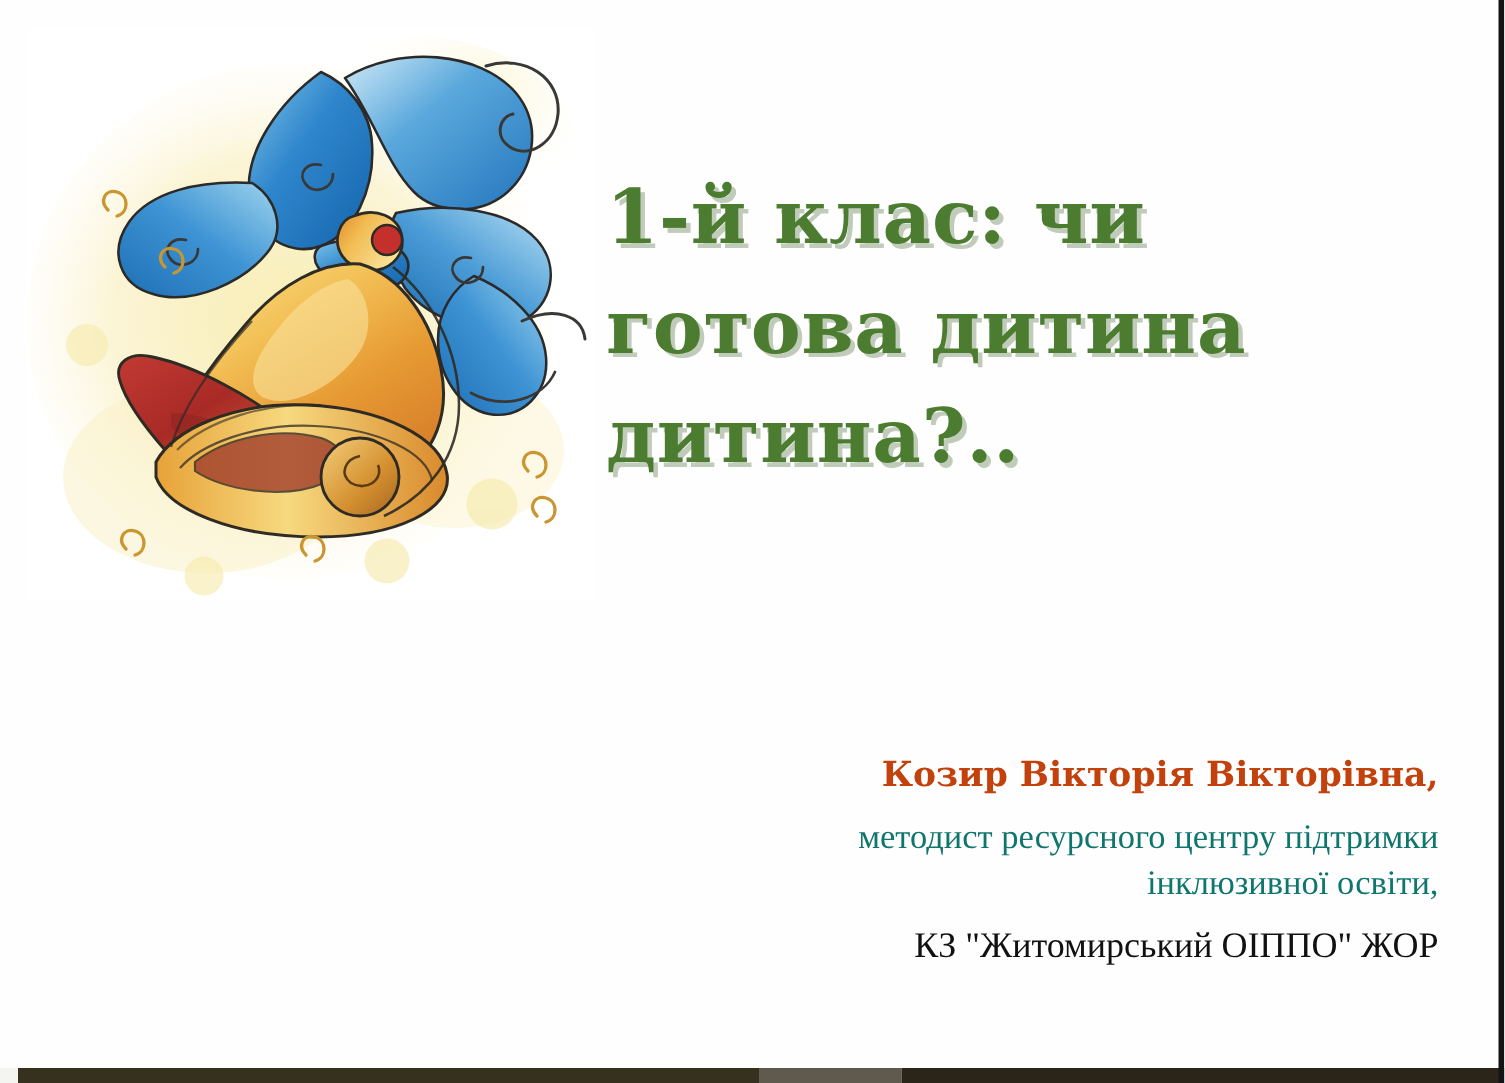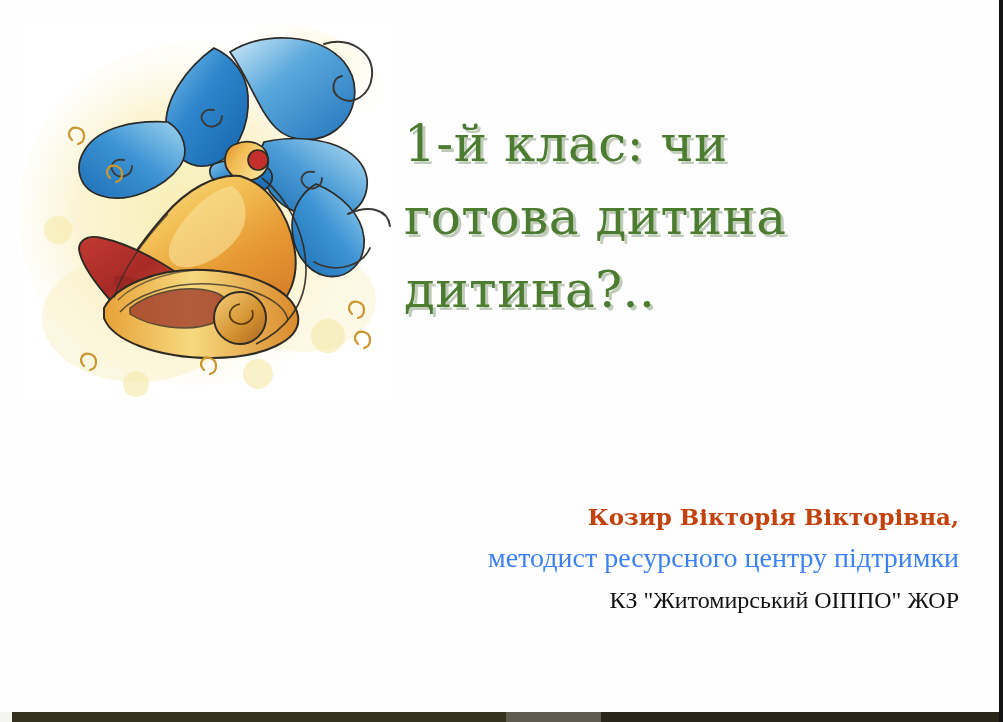--- a/index.html
+++ b/index.html
@@ -25,21 +25,21 @@
   #bell-art{
     position:absolute;left:18px;top:18px;width:378px;height:382px;
   }
   #bell-art svg{display:block;width:100%;height:100%;}
   
   #title-block{
     position:absolute;left:404px;top:108px;width:556px;
   }
   .title-line{
     font-family:"DejaVu Serif","Liberation Serif",serif;
-    font-weight:normal;
+    font-weight:bold;
     font-size:50px;
     line-height:73px;
     color:#4c7c30;
     letter-spacing:0.5px;
     text-shadow:3px 3px 0 rgba(140,160,130,0.55);
     white-space:nowrap;
   }
   
   #author-block{
     position:absolute;right:44px;top:500px;width:580px;
@@ -49,23 +49,23 @@
     font-family:"DejaVu Serif","Liberation Serif",serif;
     font-weight:bold;
     font-size:23px;
     line-height:34px;
     color:#c2410c;
     margin-bottom:8px;
   }
   .author-role{
     font-family:"Liberation Serif","DejaVu Serif",serif;
     font-weight:normal;
-    font-size:28px;
+    font-size:23px;
     line-height:31px;
-    color:#3b82f6;
+    color:#0f766e;
   }
   .author-org{
     font-family:"Liberation Serif","DejaVu Serif",serif;
     font-weight:normal;
     font-size:24px;
     line-height:31px;
     color:#111111;
     margin-top:12px;
   }
   
@@ -248,20 +248,21 @@
 
   <div id="title-block">
     <div class="title-line">1-й клас: чи</div>
     <div class="title-line">готова дитина</div>
     <div class="title-line">дитина?..</div>
   </div>
 
   <div id="author-block">
     <div class="author-name">Козир Вікторія Вікторівна,</div>
     <div class="author-role">методист ресурсного центру підтримки</div>
+    <div class="author-role">інклюзивної освіти,</div>
     <div class="author-org">КЗ "Житомирський ОІППО" ЖОР</div>
   </div>
 
   <div id="bottom-bar">
     <div id="bar-seg-left"></div>
     <div id="bar-seg-a"></div>
     <div id="bar-seg-b"></div>
     <div id="bar-seg-c"></div>
   </div>
 

